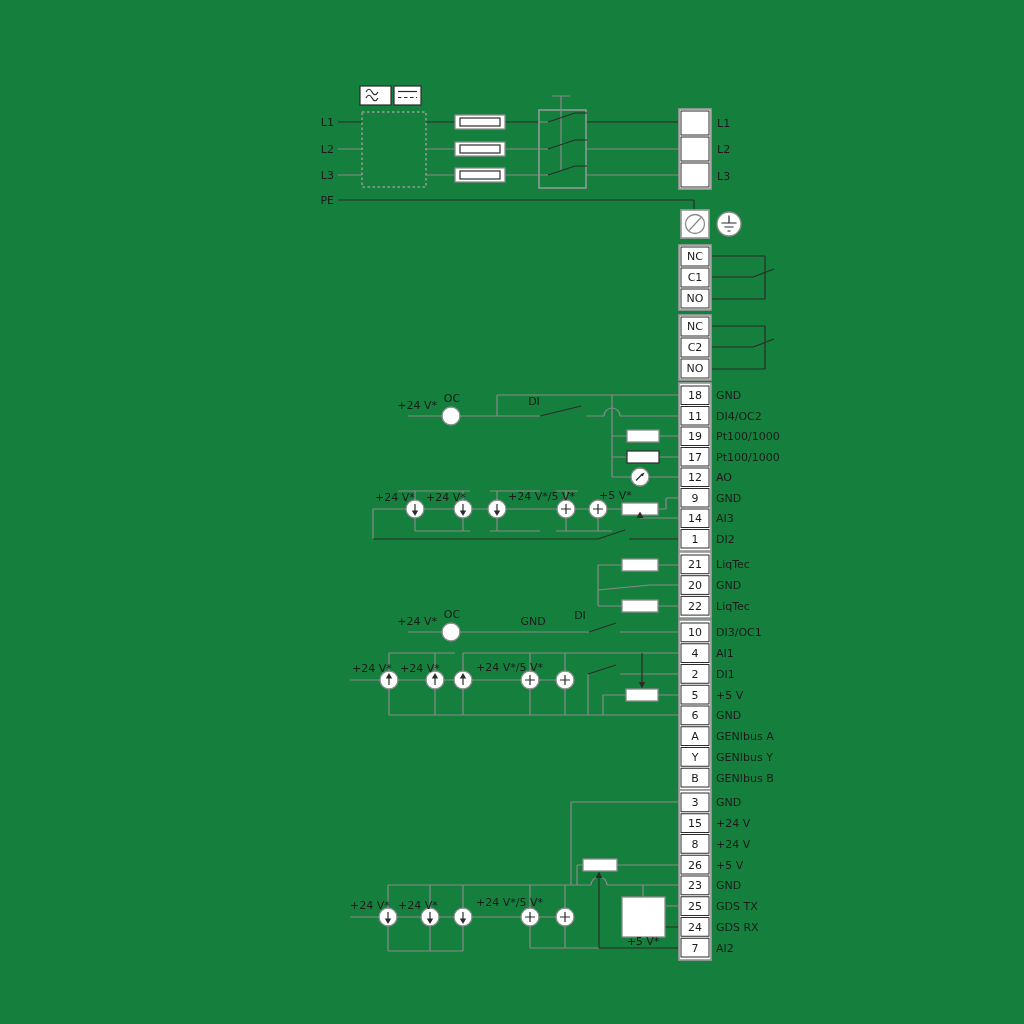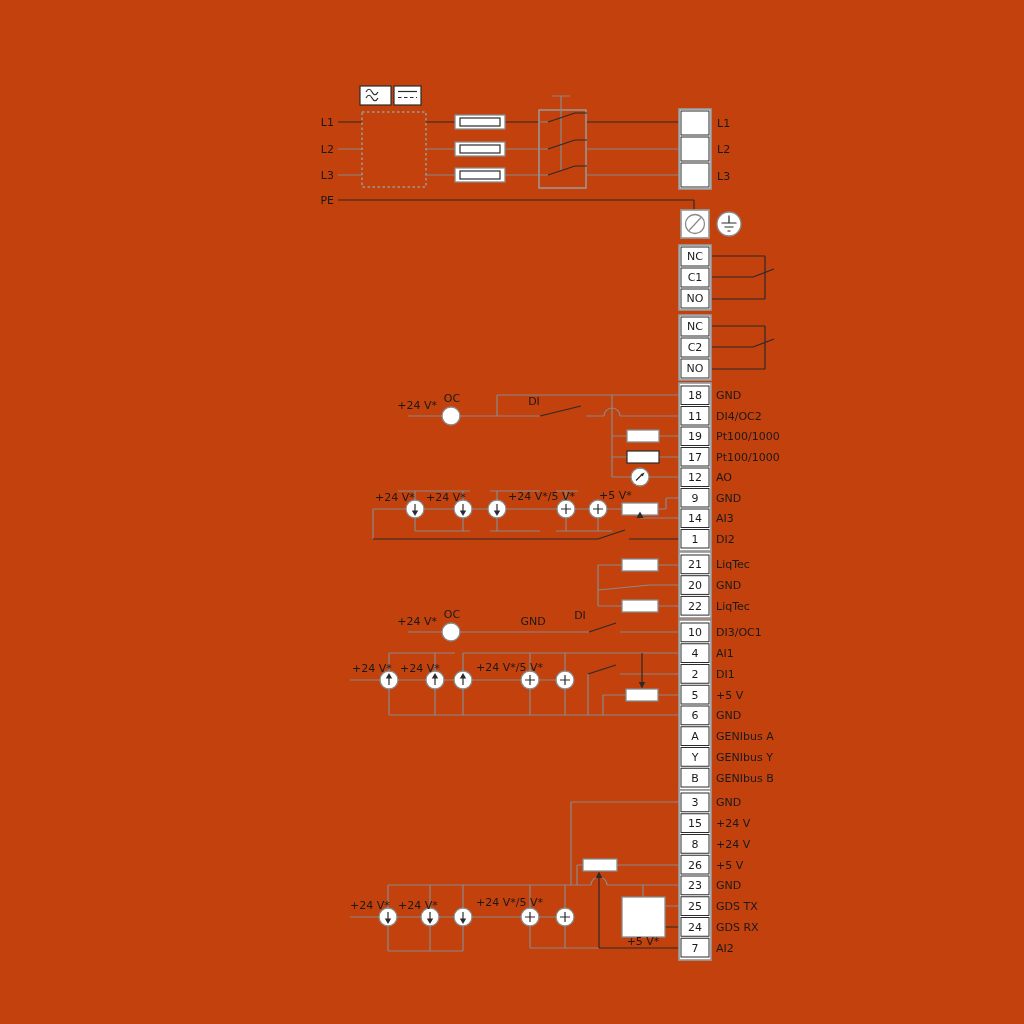--- a/index.html
+++ b/index.html
@@ -1,16 +1,16 @@
 <!DOCTYPE html>
 <html><head>
 <meta charset="utf-8">
 <style>
   html,body{margin:0;padding:0;background:#fff;}
-  #canvas{width:1024px;height:1024px;position:relative;background:#c2410c;}
+  #canvas{width:1024px;height:1024px;position:relative;background:#15803d;}
   svg{display:block;}
   text{font-family:"DejaVu Sans","Liberation Sans",sans-serif;font-size:11px;fill:#1a1a1a;}
   .tc{text-anchor:middle;}
   .te{text-anchor:end;}
   .w{stroke:#8a8a8a;stroke-width:1.2;fill:none;}
   .k{stroke:#2b2b2b;stroke-width:1.2;fill:none;}
   .bx{stroke:#9a9a9a;stroke-width:1.5;fill:none;}
   .bxw{stroke:#9a9a9a;stroke-width:1.7;fill:#fff;}
   .cell{stroke:#2b2b2b;stroke-width:1;fill:#fff;}
   .comp{stroke:#8a8a8a;stroke-width:1.3;fill:#fff;}

